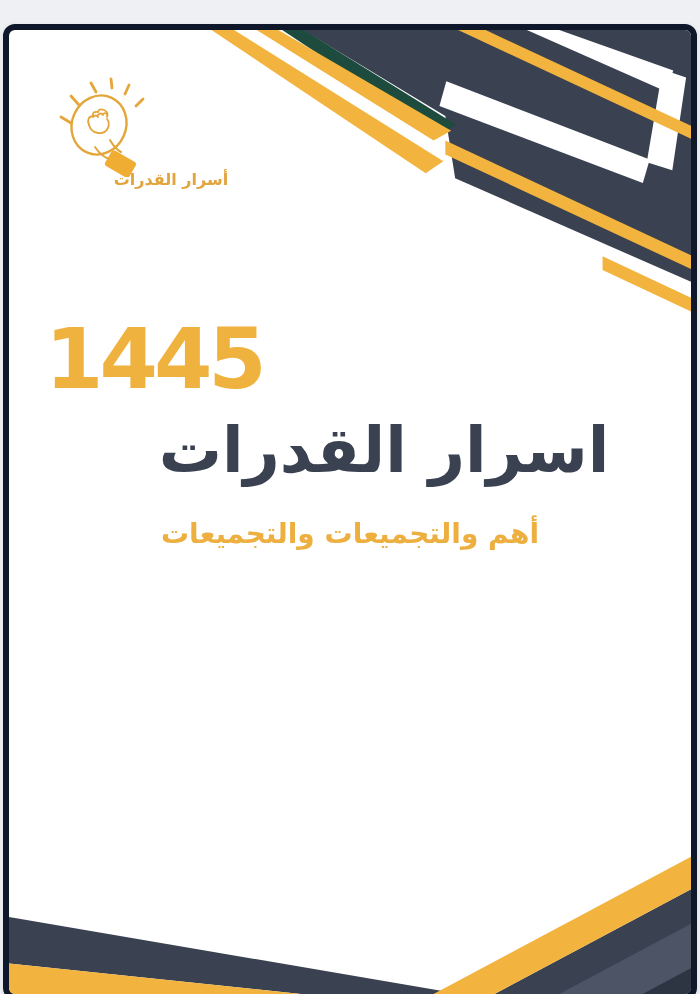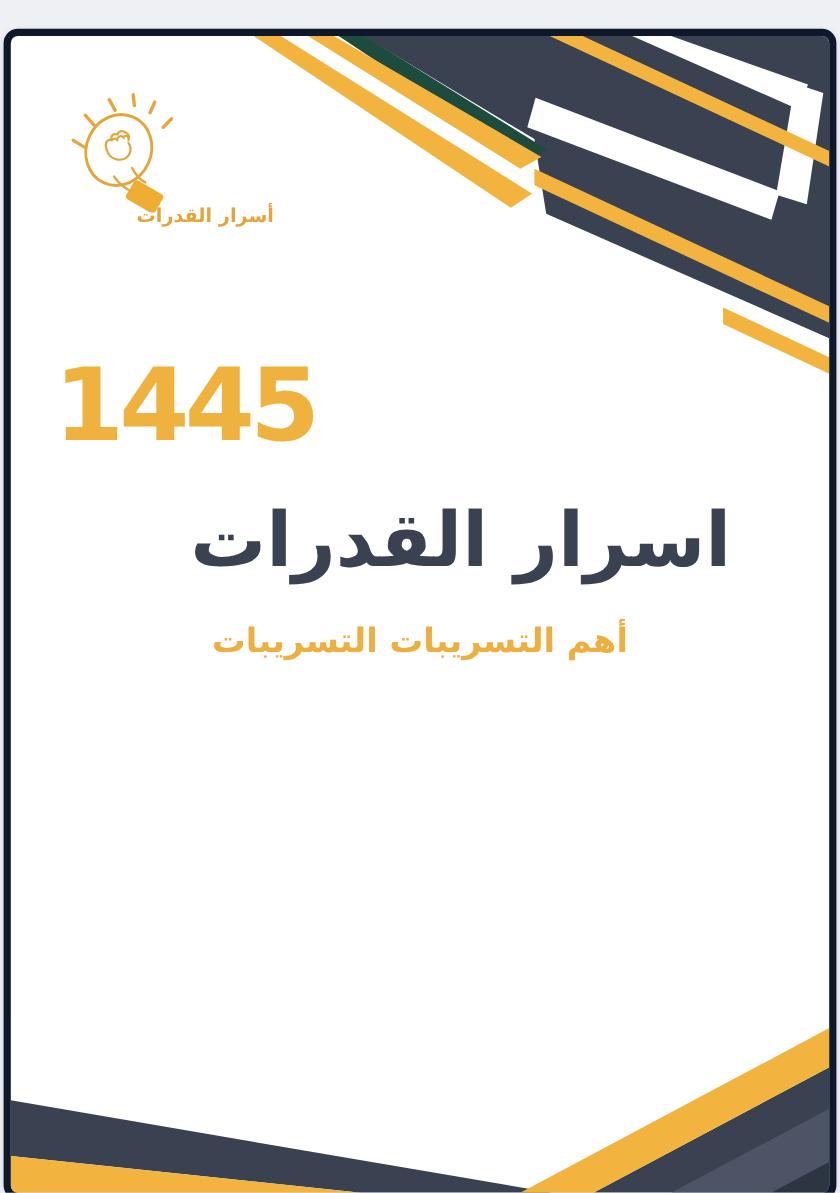--- a/index.html
+++ b/index.html
@@ -89,20 +89,20 @@
     </g>
     <g fill="none" stroke="#E3A63A" stroke-width="2" stroke-linecap="round">
       <path d="M44,70 q6,9 14,12"></path>
       <path d="M59,63 q5,9 11,12"></path>
     </g>
     <rect x="56" y="76" width="28" height="18" rx="3" transform="rotate(30 66 85)" fill="#EFAD33"></rect>
   </svg>
 
   <div class="brand-label" style="color: rgb(226, 164, 60);">أسرار القدرات</div>
 
-  <div class="year" style="color: rgb(240, 178, 62);">1445</div>
+  <div class="year" style="color: rgb(240, 178, 62); margin-top: 21px;">1445</div>
 
   <div class="title" style="color: rgb(58, 65, 80);">اسرار القدرات</div>
 
-  <div class="subtitle" style="color: rgb(237, 175, 63);">أهم التسريبات التسريبات</div>
+  <div class="subtitle" style="color: rgb(237, 175, 63);">أهم والتجميعات والتجميعات</div>
 
 
 </div>
 
 </body></html>

